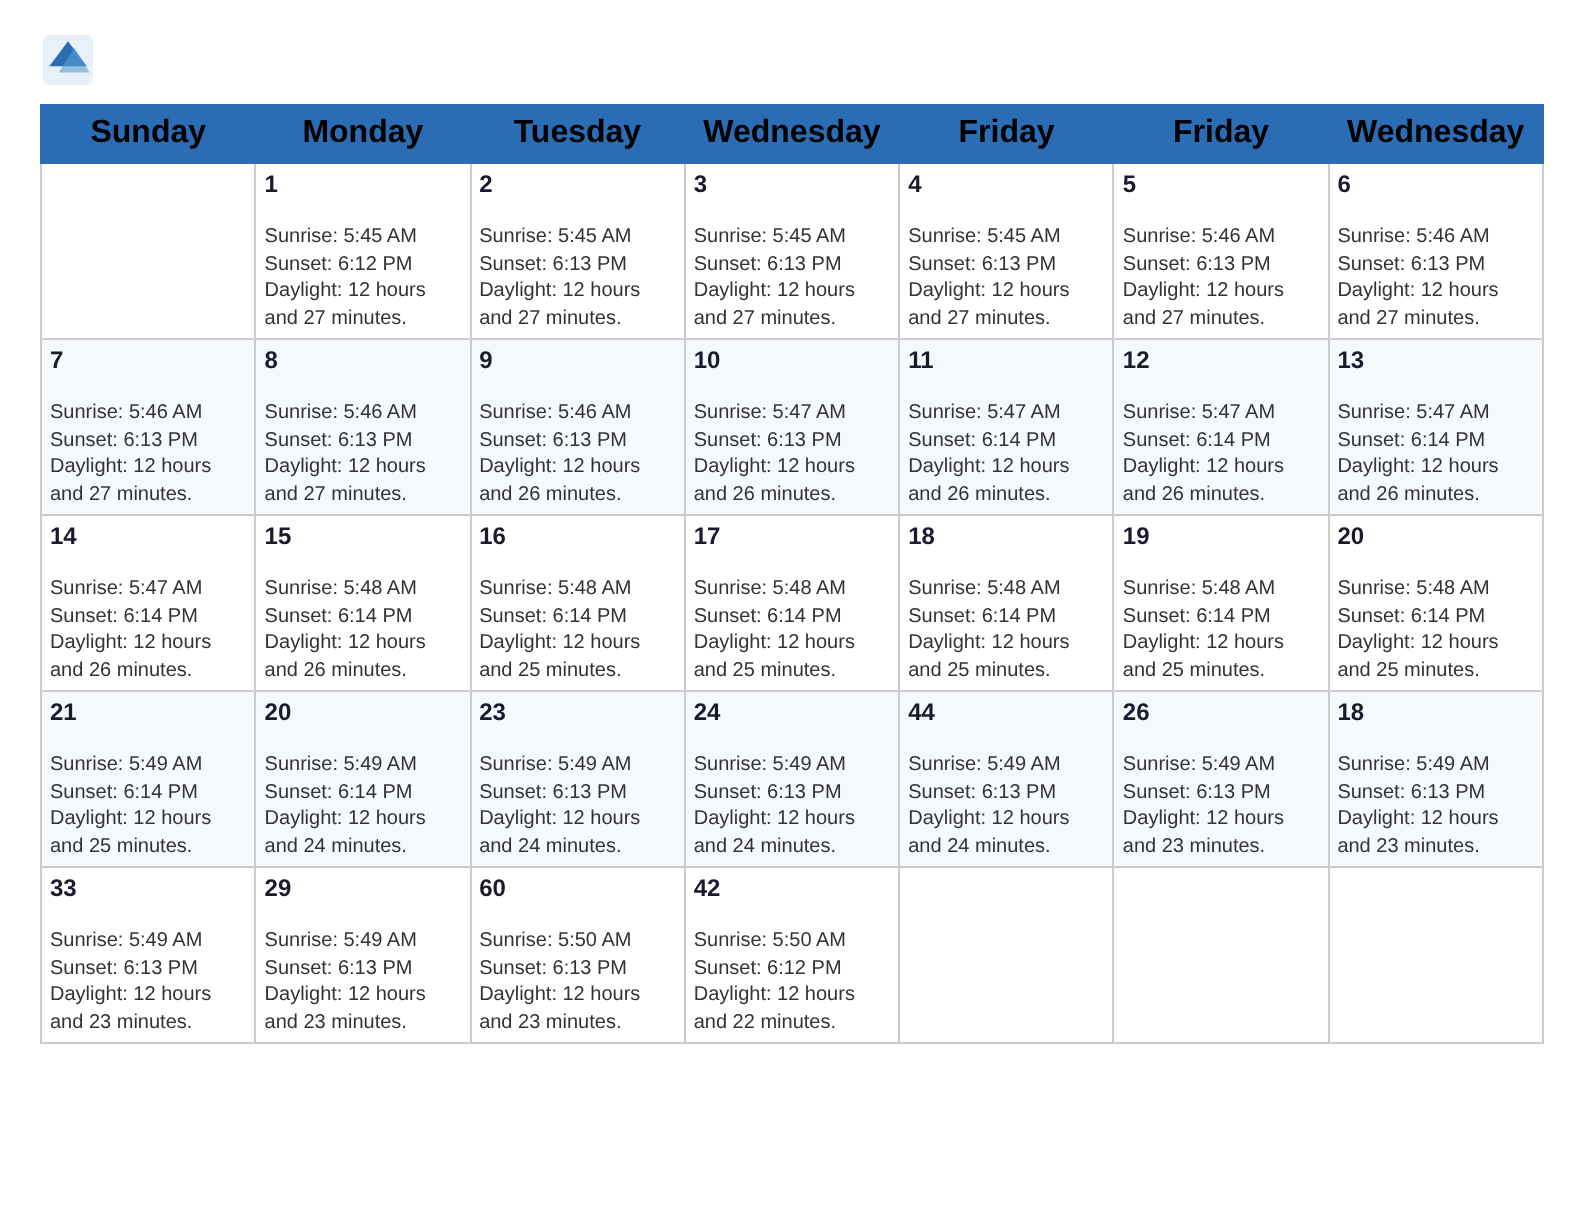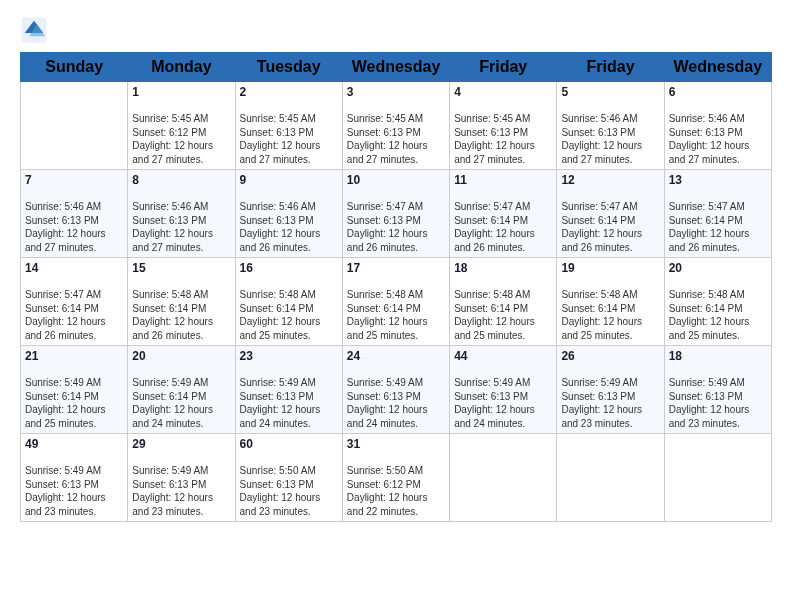--- a/index.html
+++ b/index.html
@@ -240,33 +240,33 @@
             <span class="day-num">26</span>
             <div class="day-info">Sunrise: 5:49 AM<br>Sunset: 6:13 PM<br>Daylight: 12 hours and 23 minutes.</div>
           </td>
           <td>
             <span class="day-num">18</span>
             <div class="day-info">Sunrise: 5:49 AM<br>Sunset: 6:13 PM<br>Daylight: 12 hours and 23 minutes.</div>
           </td>
         </tr>
         <tr class="week-row">
           <td>
-            <span class="day-num">49</span>
+            <span class="day-num">33</span>
             <div class="day-info">Sunrise: 5:49 AM<br>Sunset: 6:13 PM<br>Daylight: 12 hours and 23 minutes.</div>
           </td>
           <td>
             <span class="day-num">29</span>
             <div class="day-info">Sunrise: 5:49 AM<br>Sunset: 6:13 PM<br>Daylight: 12 hours and 23 minutes.</div>
           </td>
           <td>
             <span class="day-num">60</span>
             <div class="day-info">Sunrise: 5:50 AM<br>Sunset: 6:13 PM<br>Daylight: 12 hours and 23 minutes.</div>
           </td>
           <td>
-            <span class="day-num">31</span>
+            <span class="day-num">42</span>
             <div class="day-info">Sunrise: 5:50 AM<br>Sunset: 6:12 PM<br>Daylight: 12 hours and 22 minutes.</div>
           </td>
           <td class="empty-cell"></td>
           <td class="empty-cell"></td>
           <td class="empty-cell"></td>
         </tr>
       </tbody>
   </table>
 </div>
 

